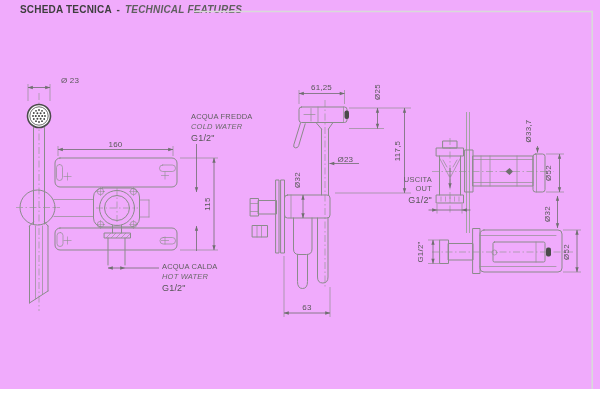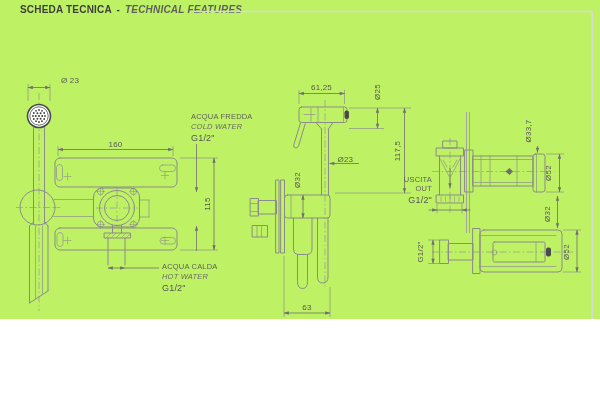--- a/index.html
+++ b/index.html
@@ -1,16 +1,16 @@
 <!DOCTYPE html>
 <html><head>
 <meta charset="utf-8">
 <style>
   html,body{margin:0;padding:0;background:#fff;}
-  #page{position:relative;width:600px;height:319px;background:#bef264;overflow:hidden;
+  #page{position:relative;width:600px;height:389px;background:#f0abfc;overflow:hidden;
         font-family:"Liberation Sans",sans-serif;}
   #hdr{position:absolute;left:20px;top:4px;font-size:10px;font-weight:700;
        letter-spacing:.2px;color:#3e3e3e;white-space:nowrap;}
   #hdr .en{font-style:italic;color:#5f5f5f;}
   #hdr .sep{color:#3e3e3e;padding:0 2px;}
   svg{position:absolute;left:0;top:0;}
   .part{stroke:#8b8b8b;stroke-width:1;fill:none;stroke-linecap:round;stroke-linejoin:round;}
   .part2{stroke:#8f8f8f;stroke-width:.7;fill:none;stroke-linecap:round;}
   .wallln{stroke:#a3a3a3;stroke-width:1;fill:none;}
   .cl{stroke:#9a9a9a;stroke-width:.7;fill:none;stroke-dasharray:7 2.5 1.5 2.5;}

